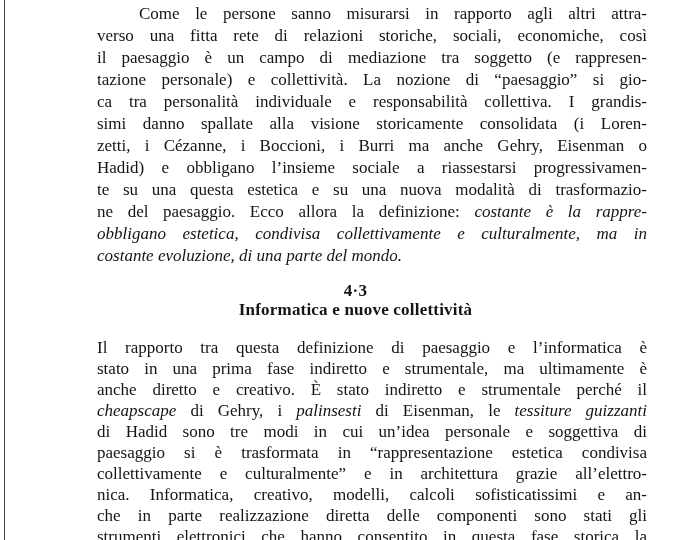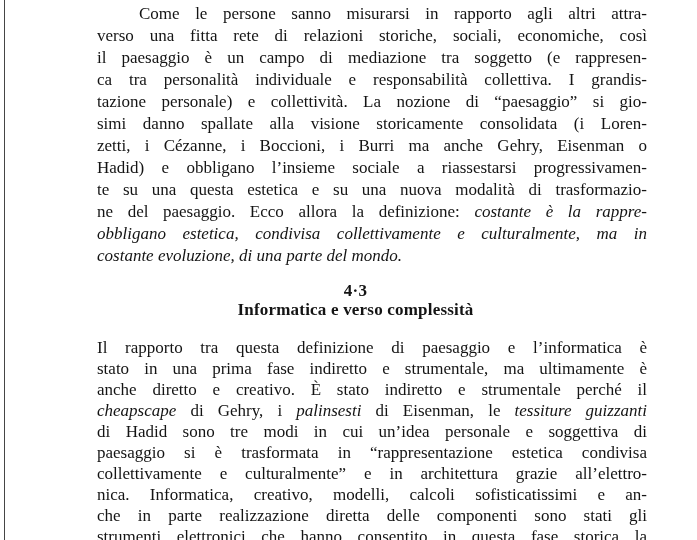--- a/index.html
+++ b/index.html
@@ -47,34 +47,34 @@
 
 <div class="page" style="background: rgb(255, 255, 255);">
   <div class="edge-line" style="background: rgb(69, 69, 69);"></div>
 
   <div class="text-col" style="color: rgb(20, 20, 20);">
 
     <div class="block-para1" id="paragraph-1">
         <div class="line indent"><span>Come le persone sanno misurarsi in rapporto agli altri attra-</span></div>
         <div class="line"><span>verso una fitta rete di relazioni storiche, sociali, economiche, così</span></div>
         <div class="line"><span>il paesaggio è un campo di mediazione tra soggetto (e rappresen-</span></div>
+        <div class="line"><span>tazione personale) e collettività. La nozione di “paesaggio” si gio-</span></div>
         <div class="line"><span>ca tra personalità individuale e responsabilità collettiva. I grandis-</span></div>
-        <div class="line"><span>tazione personale) e collettività. La nozione di “paesaggio” si gio-</span></div>
         <div class="line"><span>simi danno spallate alla visione storicamente consolidata (i Loren-</span></div>
         <div class="line"><span>zetti, i Cézanne, i Boccioni, i Burri ma anche Gehry, Eisenman o</span></div>
         <div class="line"><span>Hadid) e obbligano l’insieme sociale a riassestarsi progressivamen-</span></div>
         <div class="line"><span>te su una questa estetica e su una nuova modalità di trasformazio-</span></div>
         <div class="line"><span>ne del paesaggio. Ecco allora la definizione: </span><em>costante è la rappre-</em></div>
         <div class="line"><em>obbligano estetica, condivisa collettivamente e culturalmente, ma in</em></div>
         <div class="line last"><em>costante evoluzione, di una parte del mondo.</em></div>
       </div>
 
     <div class="block-heading">
       <div class="hline">4·3</div>
-      <div class="hline">Informatica e verso complessità</div>
+      <div class="hline">Informatica e nuove collettività</div>
     </div>
 
     <div class="block-para2" id="paragraph-2">
         <div class="line"><span>Il rapporto tra questa definizione di paesaggio e l’informatica è</span></div>
         <div class="line"><span>stato in una prima fase indiretto e strumentale, ma ultimamente è</span></div>
         <div class="line"><span>anche diretto e creativo. È stato indiretto e strumentale perché il</span></div>
         <div class="line"><em>cheapscape</em><span> di Gehry, i </span><em>palinsesti</em><span> di Eisenman, le </span><em>tessiture guizzanti</em></div>
         <div class="line"><span>di Hadid sono tre modi in cui un’idea personale e soggettiva di</span></div>
         <div class="line"><span>paesaggio si è trasformata in “rappresentazione estetica condivisa</span></div>
         <div class="line"><span>collettivamente e culturalmente” e in architettura grazie all’elettro-</span></div>

